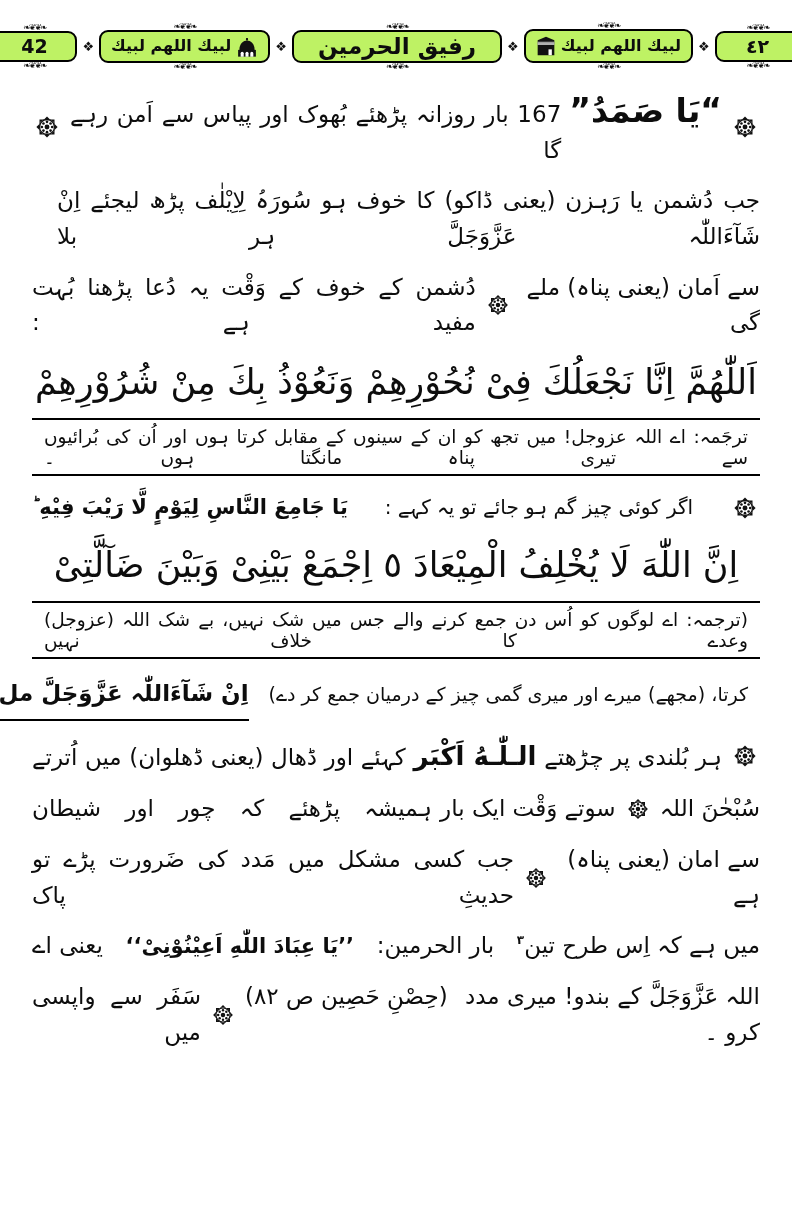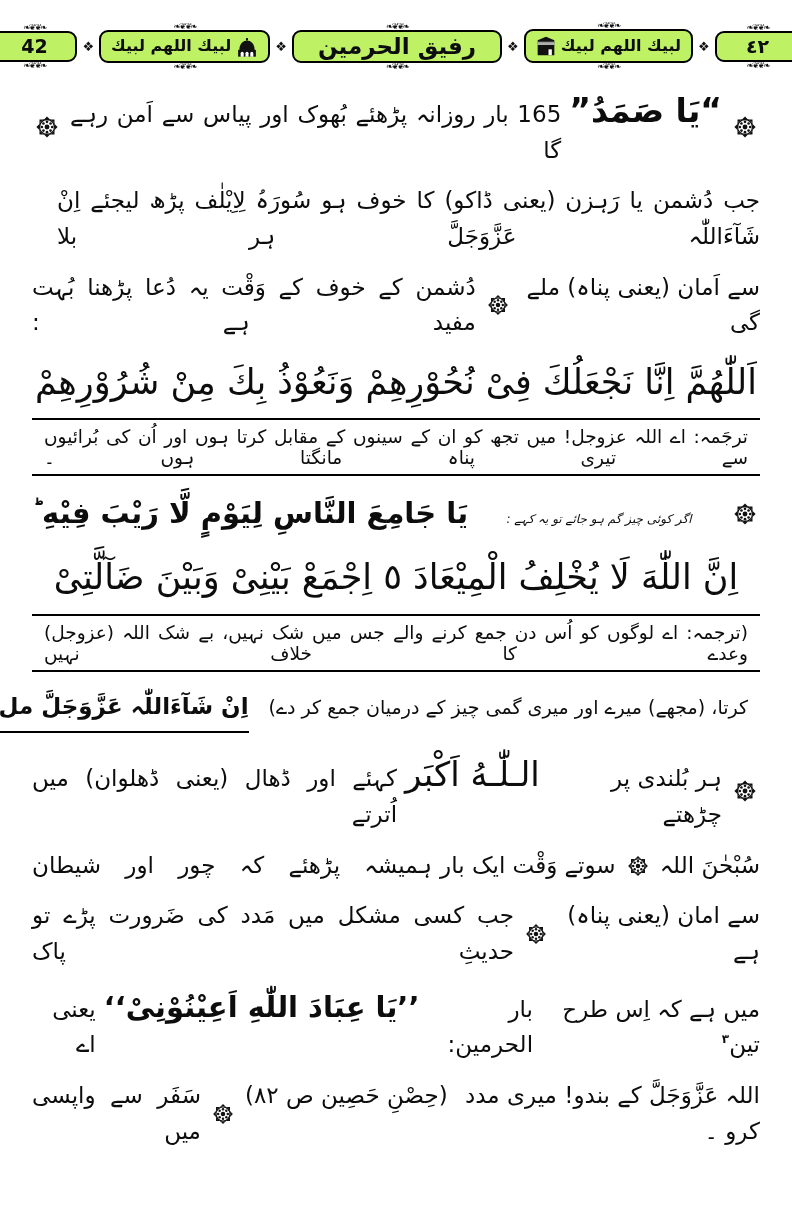--- a/index.html
+++ b/index.html
@@ -17,26 +17,26 @@
   .cbox.title{font-size:23px;font-weight:bold;padding:3px 24px;}
   .hicon{display:block;}
 
   
   .line{direction:rtl;margin:15px 0;font-size:23px;line-height:1.55;}
   .jline{text-align:justify;text-align-last:justify;margin-left:25px;}
   .fline{display:flex;justify-content:space-between;align-items:baseline;gap:8px;}
   .fline .grow{flex:1 1 auto;text-align:justify;text-align-last:justify;}
   .big-name{font-size:33px;font-weight:bold;white-space:nowrap;}
   .dua{font-size:35px;font-weight:normal;text-align:center;line-height:1.5;margin:14px 0 10px;}
-  .dua-inline{font-size:29px;font-weight:bold;white-space:nowrap;}
-  .takbir{font-size:34px;font-weight:normal;white-space:nowrap;}
+  .dua-inline{font-size:21px;font-weight:bold;white-space:nowrap;}
+  .takbir{font-size:26px;font-weight:bold;white-space:nowrap;}
   .trans{font-size:18.5px;margin:6px 12px;}
   .rule{border-top:2px solid #000;margin:6px 0;}
   .underlined{border-bottom:2px solid #000;padding-bottom:7px;font-weight:bold;white-space:nowrap;}
-  .intro-sm{font-size:12px;font-style:italic;}
+  .intro-sm{font-size:20px;}
   sup.rep{font-size:12px;font-weight:bold;}
   .rosette{flex:0 0 auto;align-self:center;}
   .nowrap{white-space:nowrap;}
 </style>
 </head>
 <body>
 
 <svg width="0" height="0" style="position:absolute" aria-hidden="true">
   <defs>
     <g id="rosette-shape">
@@ -134,21 +134,21 @@
       <span class="scroll">❧❦❦❧</span>
     </div>
 
   </div>
 
   <div class="line fline">
     <svg class="rosette" width="30" height="30" viewBox="0 0 32 32">
         <use href="#rosette-shape"></use>
       </svg>
     <span class="big-name">“یَا صَمَدُ”</span>
-    <span class="grow">165 بار روزانہ پڑھئے بُھوک اور پیاس سے اَمن رہے گا</span>
+    <span class="grow">167 بار روزانہ پڑھئے بُھوک اور پیاس سے اَمن رہے گا</span>
     <svg class="rosette" width="30" height="30" viewBox="0 0 32 32">
         <use href="#rosette-shape"></use>
       </svg>
   </div>
 
   <p class="line jline">جب دُشمن یا رَہزن (یعنی ڈاکو) کا خوف ہو سُورَہُ لِاِیْلٰف پڑھ لیجئے اِنْ شَآءَاللّٰہ عَزَّوَجَلَّ ہر بلا</p>
 
   <div class="line fline">
     <span>سے اَمان (یعنی پناہ) ملے گی</span>
     <svg class="rosette" width="28" height="28" viewBox="0 0 32 32">

